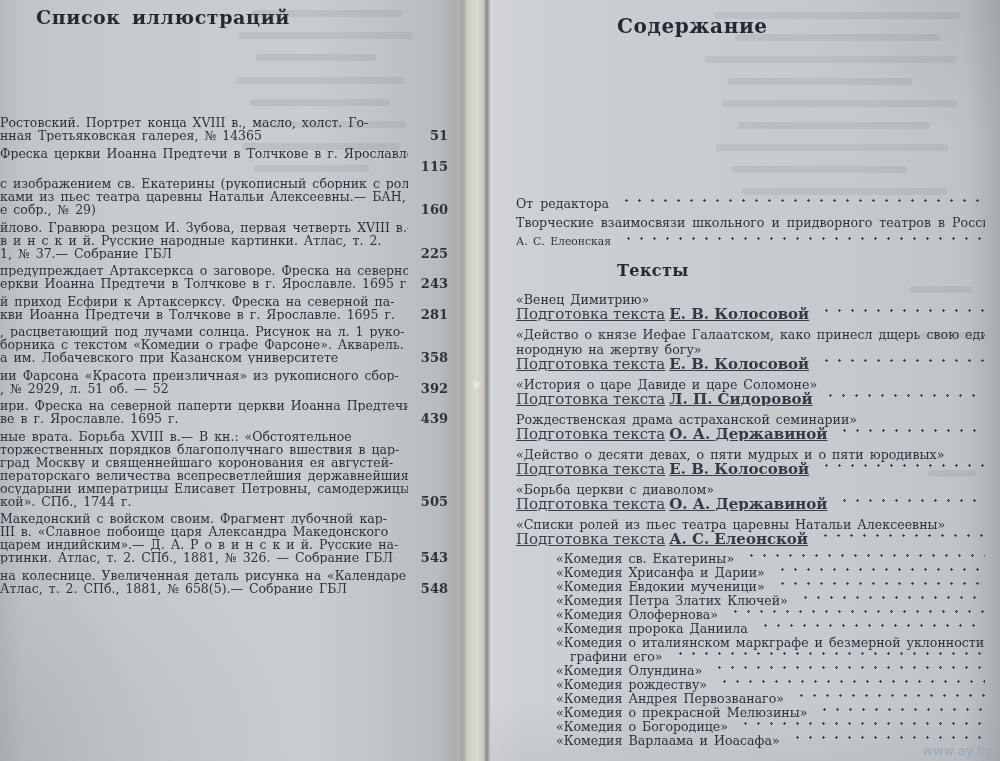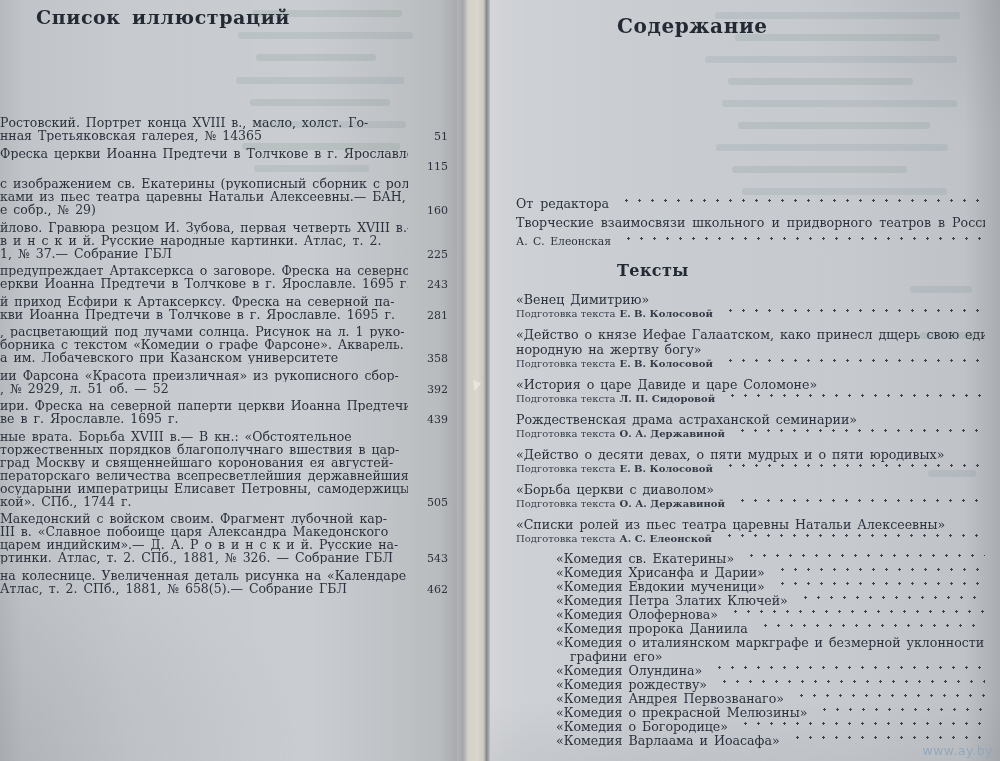--- a/index.html
+++ b/index.html
@@ -24,37 +24,37 @@
   
   h1{font-size:19px;font-weight:700;color:#232a33;letter-spacing:.6px;word-spacing:4px;margin:0;}
   .page-left h1{margin:6px 0 0 36px;}
   .page-right h1{margin:2px 0 0 101px;font-size:20px;}
   h2{font-size:16px;font-weight:700;color:#232a33;letter-spacing:.4px;margin:10px 0 12px 101px;}
   
   #left-entries{margin-top:88px;position:relative;z-index:2;}
   .l-entry{margin-bottom:4.5px;}
   .l-line{display:flex;align-items:baseline;height:13px;line-height:13px;}
   .l-text{flex:1;font-size:12.5px;white-space:pre;overflow:hidden;word-spacing:2px;color:#2c323d;}
-  .l-num{width:40px;text-align:right;font-size:11px;color:#2c323d;padding-right:9px;}
+  .l-num{width:40px;text-align:right;font-size:13px;color:#2c323d;padding-right:9px;font-weight:bold;}
   
   .r-block{position:relative;z-index:2;}
   #intro{margin-top:156px;}
   .r-intro-line{display:flex;align-items:baseline;height:19px;line-height:19px;
     font-size:12.6px;word-spacing:3px;white-space:nowrap;overflow:hidden;color:#2c323d;}
   .r-intro-line.small{font-size:10.8px;word-spacing:2px;}
   .r-entry{margin-bottom:6px;}
   .r-title{height:15px;line-height:15px;font-size:12.6px;word-spacing:2px;
     white-space:nowrap;overflow:hidden;color:#2b313c;}
-  .r-prep{display:flex;align-items:center;height:14px;line-height:14px;font-size:10px;
-    color:#39404c;white-space:nowrap;overflow:hidden;}
+  .r-prep{display:flex;align-items:center;height:14px;line-height:14px;font-size:15px;
+    color:#39404c;white-space:nowrap;overflow:hidden;text-decoration:underline;}
   .r-prep .name{font-weight:600;margin-left:4px;color:#333a46;}
   #sub-entries{padding-left:40px;margin-top:2px;}
   .r-sub-line{display:flex;align-items:baseline;height:14px;line-height:14px;font-size:12.6px;
     word-spacing:2px;white-space:nowrap;overflow:hidden;color:#2b313c;}
-  .r-sub-line.wrap{padding-left:14px;flex-direction:column;}
+  .r-sub-line.wrap{padding-left:14px;}
   .dots{flex:1;align-self:stretch;margin-left:9px;
     background-image:radial-gradient(circle,#3a414c 1.1px,rgba(0,0,0,0) 1.35px);
     background-size:13px 13px;background-repeat:repeat-x;
     background-position:2px calc(100% - 4px);}
   .r-intro-line .dots{background-position:2px calc(100% - 6px);}
   
   .bleed{position:absolute;height:7px;border-radius:3px;background:rgba(104,128,114,.15);
     filter:blur(.7px);pointer-events:none;z-index:1;}
   .bleed.b2{background:rgba(92,114,126,.12);}
   .watermark{position:absolute;right:7px;bottom:3px;font-family:"DejaVu Sans","Liberation Sans",sans-serif;
@@ -222,21 +222,21 @@
             <span class="l-num">543</span>
           </div>
         </div>
         <div class="l-entry">
           <div class="l-line">
             <span class="l-text">на колеснице. Увеличенная деталь рисунка на «Календаре</span>
             <span class="l-num"></span>
           </div>
           <div class="l-line">
             <span class="l-text">Атлас, т. 2. СПб., 1881, № 658(5).— Собрание ГБЛ</span>
-            <span class="l-num">462</span>
+            <span class="l-num">548</span>
           </div>
         </div>
       </div>
   </div>
 
   <div class="gutter">
     <div class="notch"></div>
   </div>
 
   <div class="page page-right">

